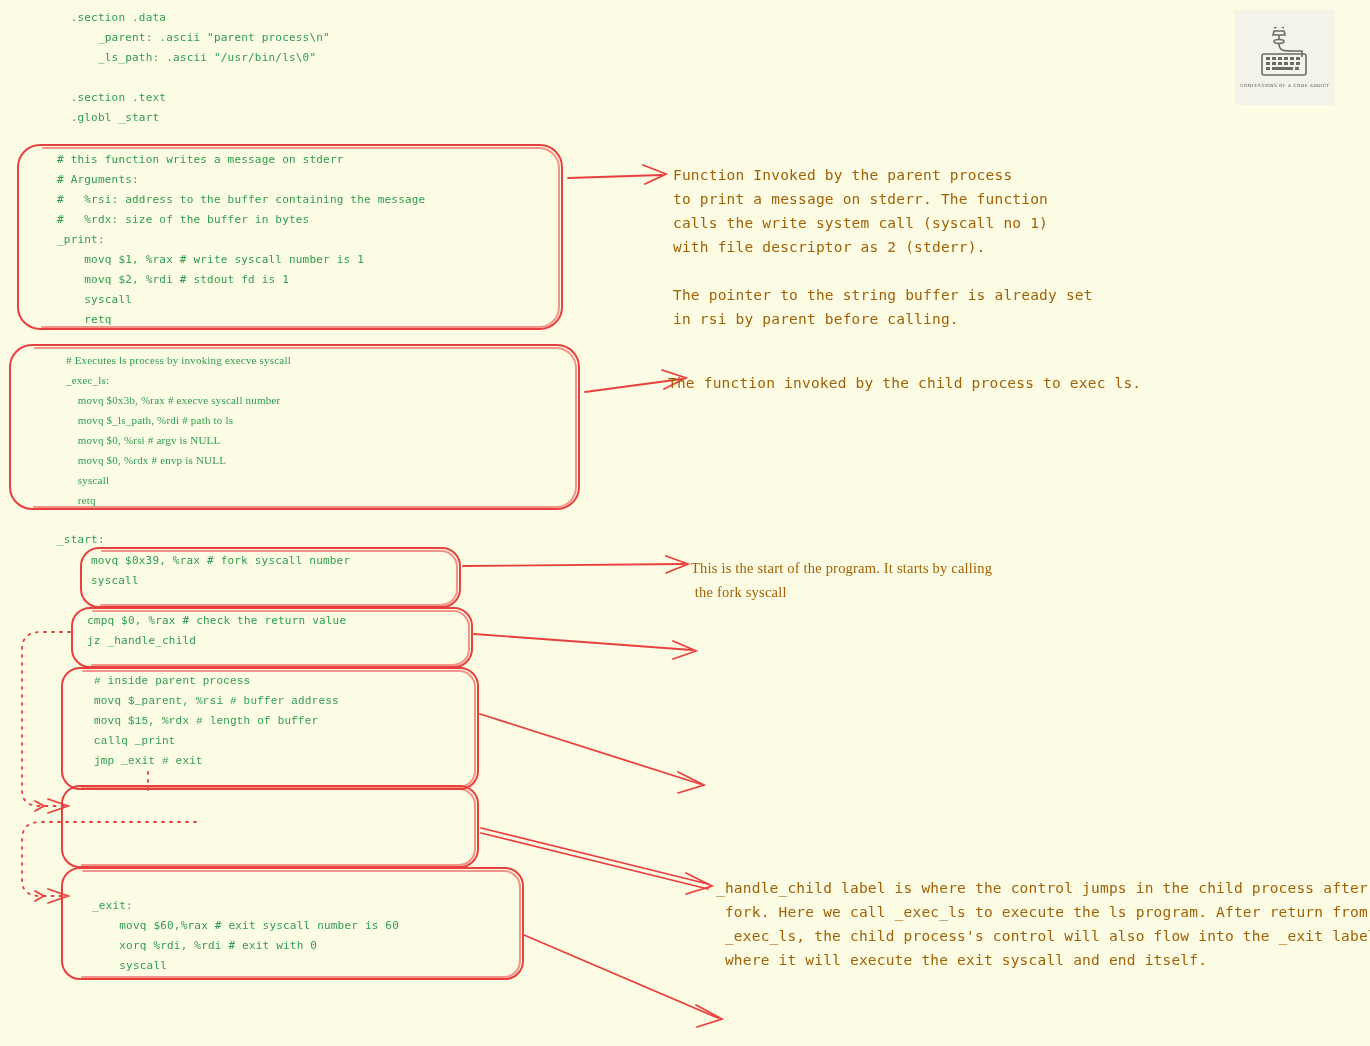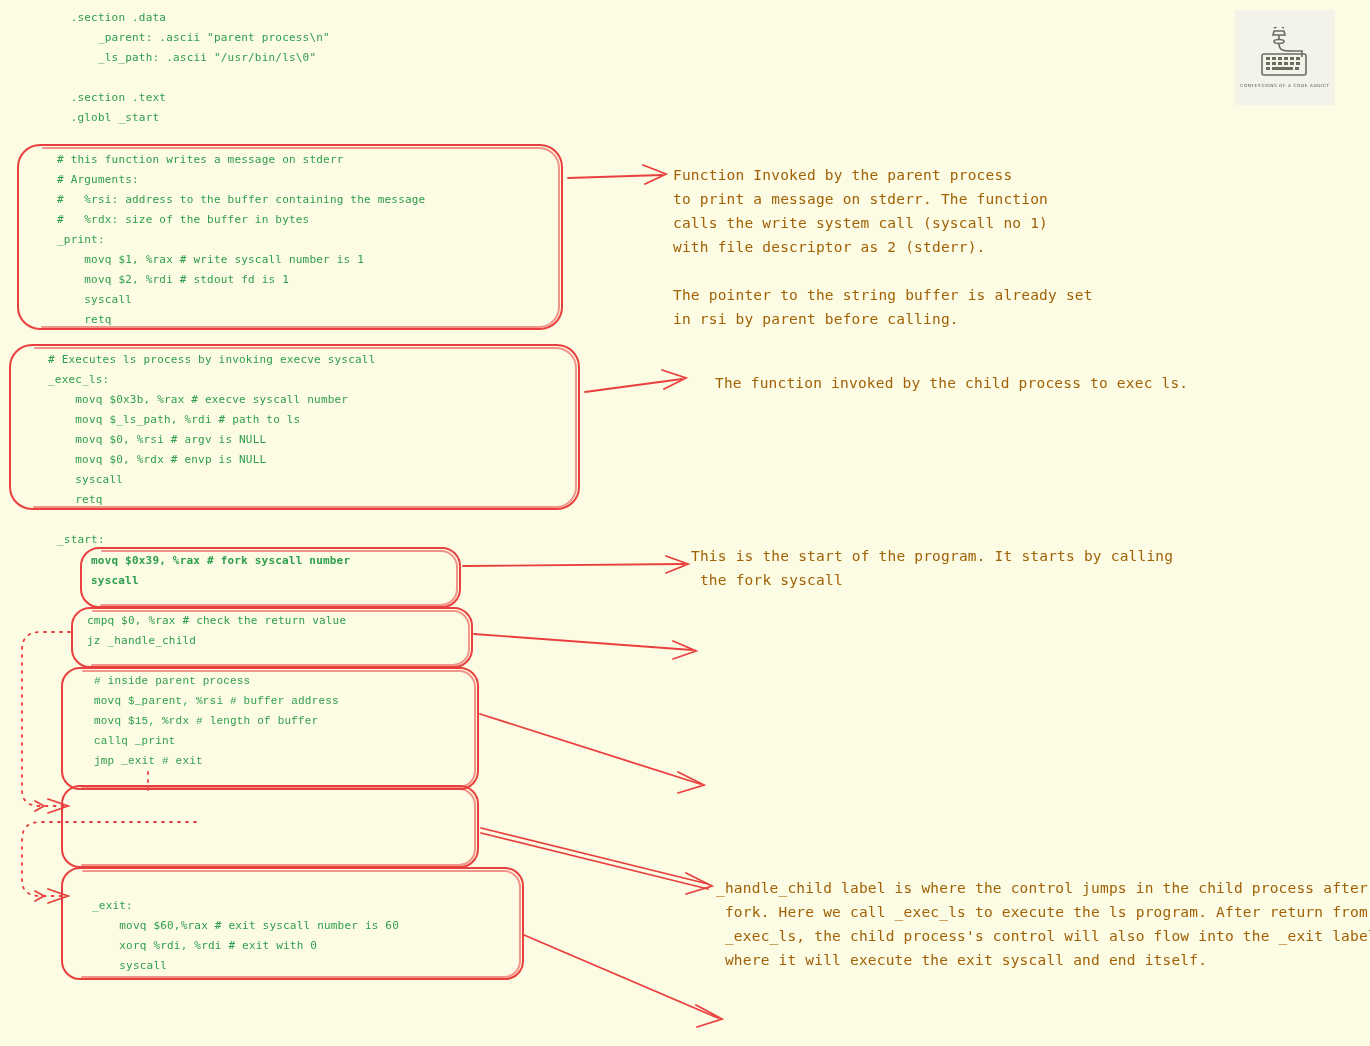--- a/index.html
+++ b/index.html
@@ -213,32 +213,32 @@
   <div class="code" style="left:57px; top:150px;"># this function writes a message on stderr
 # Arguments:
 #   %rsi: address to the buffer containing the message
 #   %rdx: size of the buffer in bytes
 _print:
     movq $1, %rax # write syscall number is 1
     movq $2, %rdi # stdout fd is 1
     syscall
     retq</div>
 
-  <div class="code" style="left:48px; top:350px;"># Executes ls process by invoking execve syscall
+  <div class="code" style="left:66px; top:350px;font-family:Liberation Serif, serif;"># Executes ls process by invoking execve syscall
 _exec_ls:
     movq $0x3b, %rax # execve syscall number
     movq $_ls_path, %rdi # path to ls
     movq $0, %rsi # argv is NULL
     movq $0, %rdx # envp is NULL
     syscall
     retq</div>
 
   <div class="code" style="left:57px; top:530px;">_start:</div>
 
-  <div class="code" style="left:91px; top:551px;font-weight:bold;">movq $0x39, %rax # fork syscall number
+  <div class="code" style="left:91px; top:551px;">movq $0x39, %rax # fork syscall number
 syscall</div>
 
   <div class="code" style="left:87px; top:611px;">cmpq $0, %rax # check the return value
 jz _handle_child</div>
 
   <div class="code" style="left:94px; top:671px;font-family:Liberation Mono, monospace;"># inside parent process
 movq $_parent, %rsi # buffer address
 movq $15, %rdx # length of buffer
 callq _print
 jmp _exit # exit</div>
@@ -250,23 +250,23 @@
     syscall</div>
 
   <div class="note" style="left:673px; top:163px;">Function Invoked by the parent process
 to print a message on stderr. The function
 calls the write system call (syscall no 1)
 with file descriptor as 2 (stderr).
 
 The pointer to the string buffer is already set
 in rsi by parent before calling.</div>
 
-  <div class="note" style="left:715px; top:371px;">The function invoked by the child process to exec ls.</div>
-
-  <div class="note" style="left:691px; top:544px;">This is the start of the program. It starts by calling
+  <div class="note" style="left:668px; top:371px;">The function invoked by the child process to exec ls.</div>
+
+  <div class="note" style="left:691px; top:556px;font-family:Liberation Serif, serif;">This is the start of the program. It starts by calling
  the fork syscall</div>
 
 
 
   <div class="note" style="left:716px; top:876px;">_handle_child label is where the control jumps in the child process after
  fork. Here we call _exec_ls to execute the ls program. After return from
  _exec_ls, the child process's control will also flow into the _exit label
  where it will execute the exit syscall and end itself.</div>
 
 

